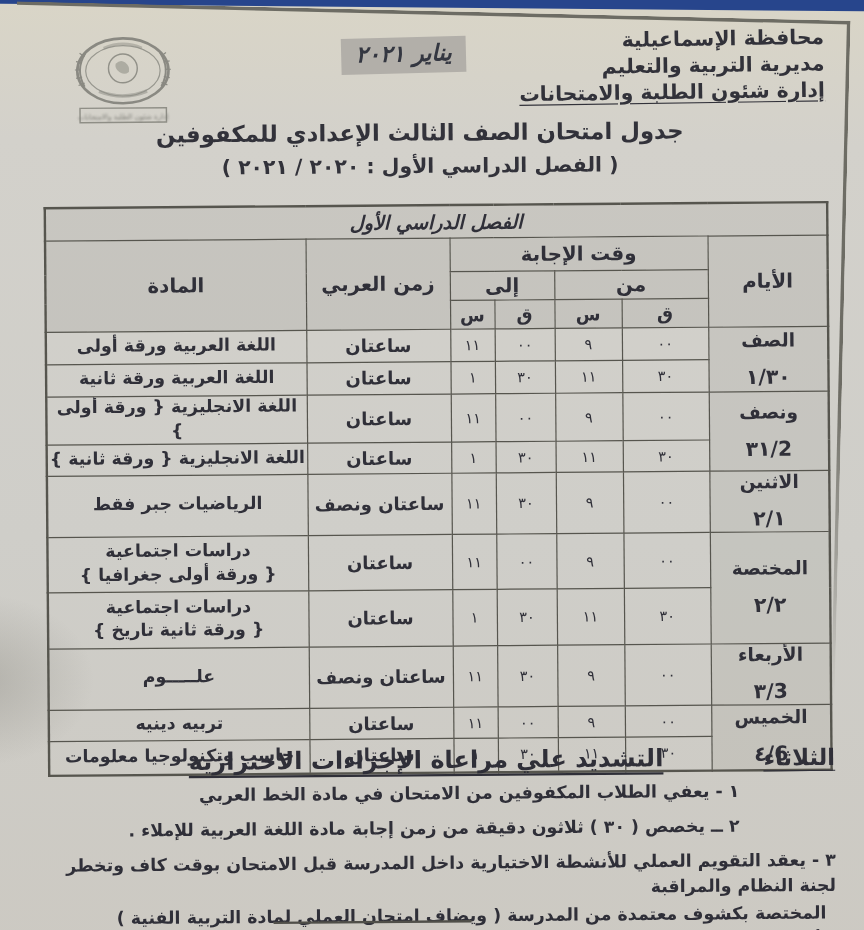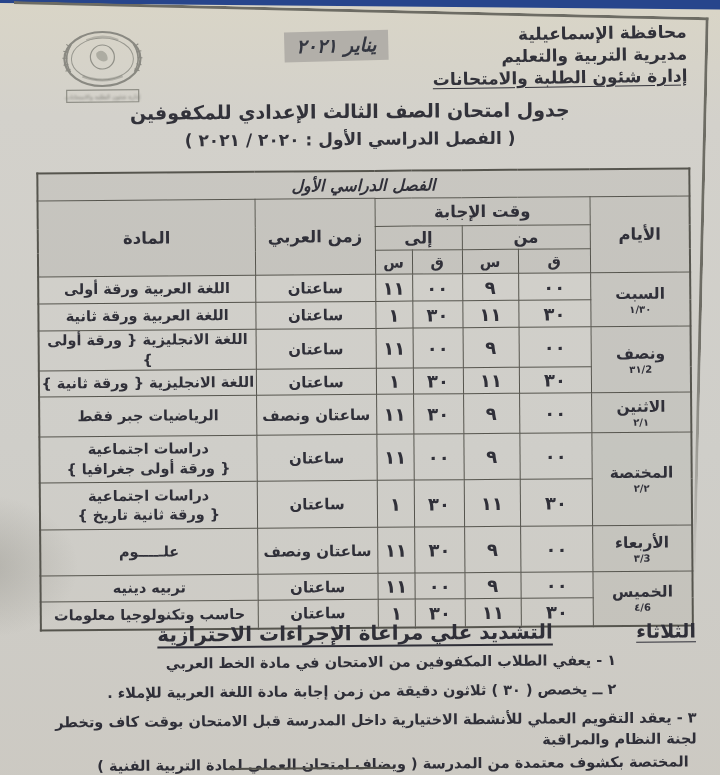--- a/index.html
+++ b/index.html
@@ -49,22 +49,22 @@
         border:2.5px solid #56554e;}
   td{border:1.5px solid #56554e;text-align:center;vertical-align:middle;
      padding:0;color:#303039;overflow:hidden;}
   .sem-row td{height:26px;font-size:16px;font-weight:bold;font-style:italic;
      background:rgba(115,113,103,.10);}
   .hd{font-size:16.5px;font-weight:bold;background:rgba(115,113,103,.12);}
   .hd-small{font-size:15px;font-weight:bold;background:rgba(115,113,103,.12);}
   .row-main{height:28px;} .row-sub{height:24px;} .row-unit{height:24px;}
   .day-cell{background:rgba(115,113,103,.10);}
   .day-name{font-size:15.5px;font-weight:bold;}
-  .day-date{font-size:10px;font-weight:bold;margin-top:1px;}
-  .time-cell{font-size:18px;font-weight:bold;}
+  .day-date{font-size:17px;font-weight:bold;margin-top:12px;}
+  .time-cell{font-size:12px;font-weight:normal;}
   .duration-cell{font-size:15px;font-weight:bold;}
   .subject-cell{font-size:14.5px;font-weight:bold;white-space:pre-line;line-height:1.35;}
 
   
   .notes{position:absolute;left:26px;right:26px;top:621px;direction:rtl;color:#2f2f38;}
   .notes-head{display:flex;align-items:baseline;}
   .notes-label{font-size:19px;font-weight:bold;text-decoration:underline;
     text-underline-offset:4px;letter-spacing:1px;}
   .notes-emphasis{flex:1;text-align:center;font-size:20px;font-weight:bold;
     text-decoration:underline;text-underline-offset:5px;padding-left:46px;}
@@ -148,21 +148,21 @@
         <tr class="row-unit">
           <td class="hd-small">ق</td>
           <td class="hd-small">س</td>
           <td class="hd-small">ق</td>
           <td class="hd-small">س</td>
         </tr>
       </tbody>
       <tbody id="schedule-body">
           <tr style="height: 27px;">
             <td class="day-cell" rowspan="2">
-              <div class="day-name">السبت</div>
+              <div class="day-name">الصف</div>
               <div class="day-date">١/٣٠</div>
             </td>
             <td class="time-cell">٠٠</td>
             <td class="time-cell">٩</td>
             <td class="time-cell">٠٠</td>
             <td class="time-cell">١١</td>
             <td class="duration-cell">ساعتان</td>
             <td class="subject-cell">اللغة العربية ورقة أولى</td>
           </tr>
           <tr style="height: 27px;">

